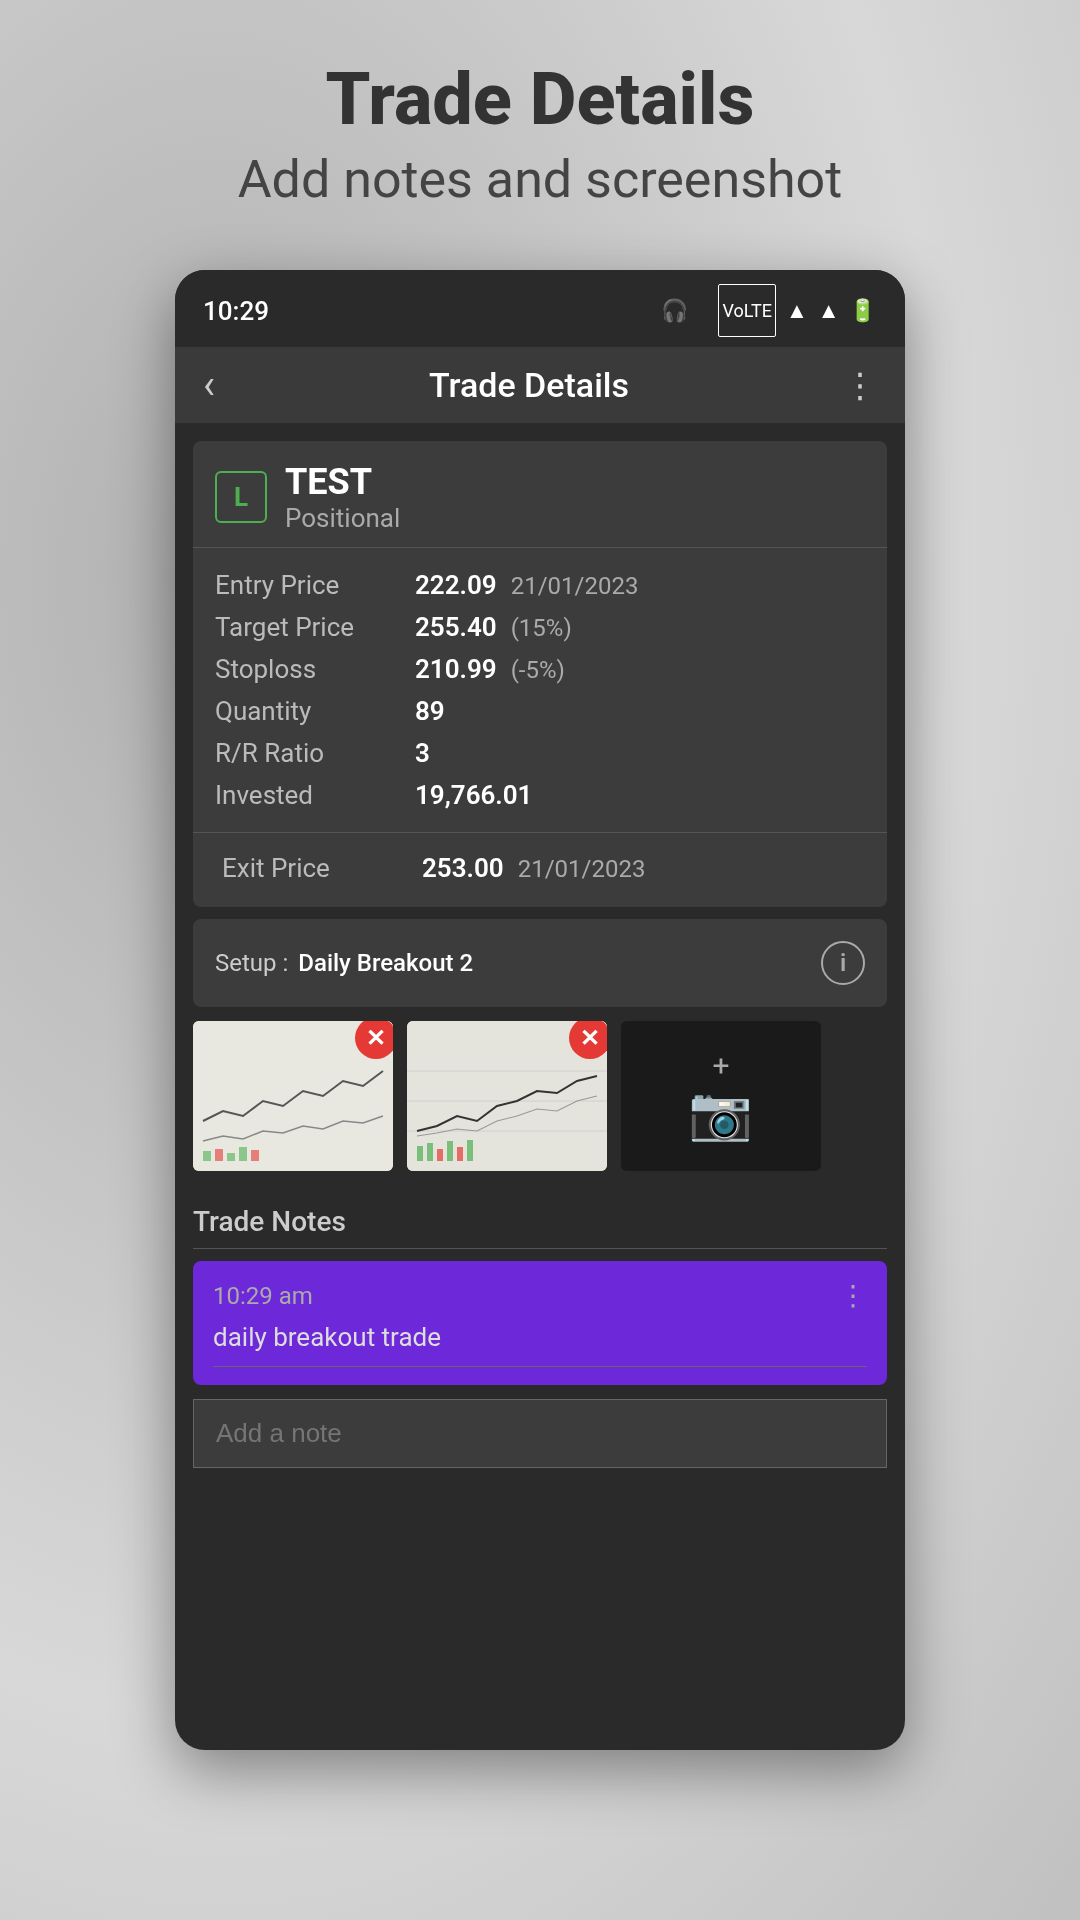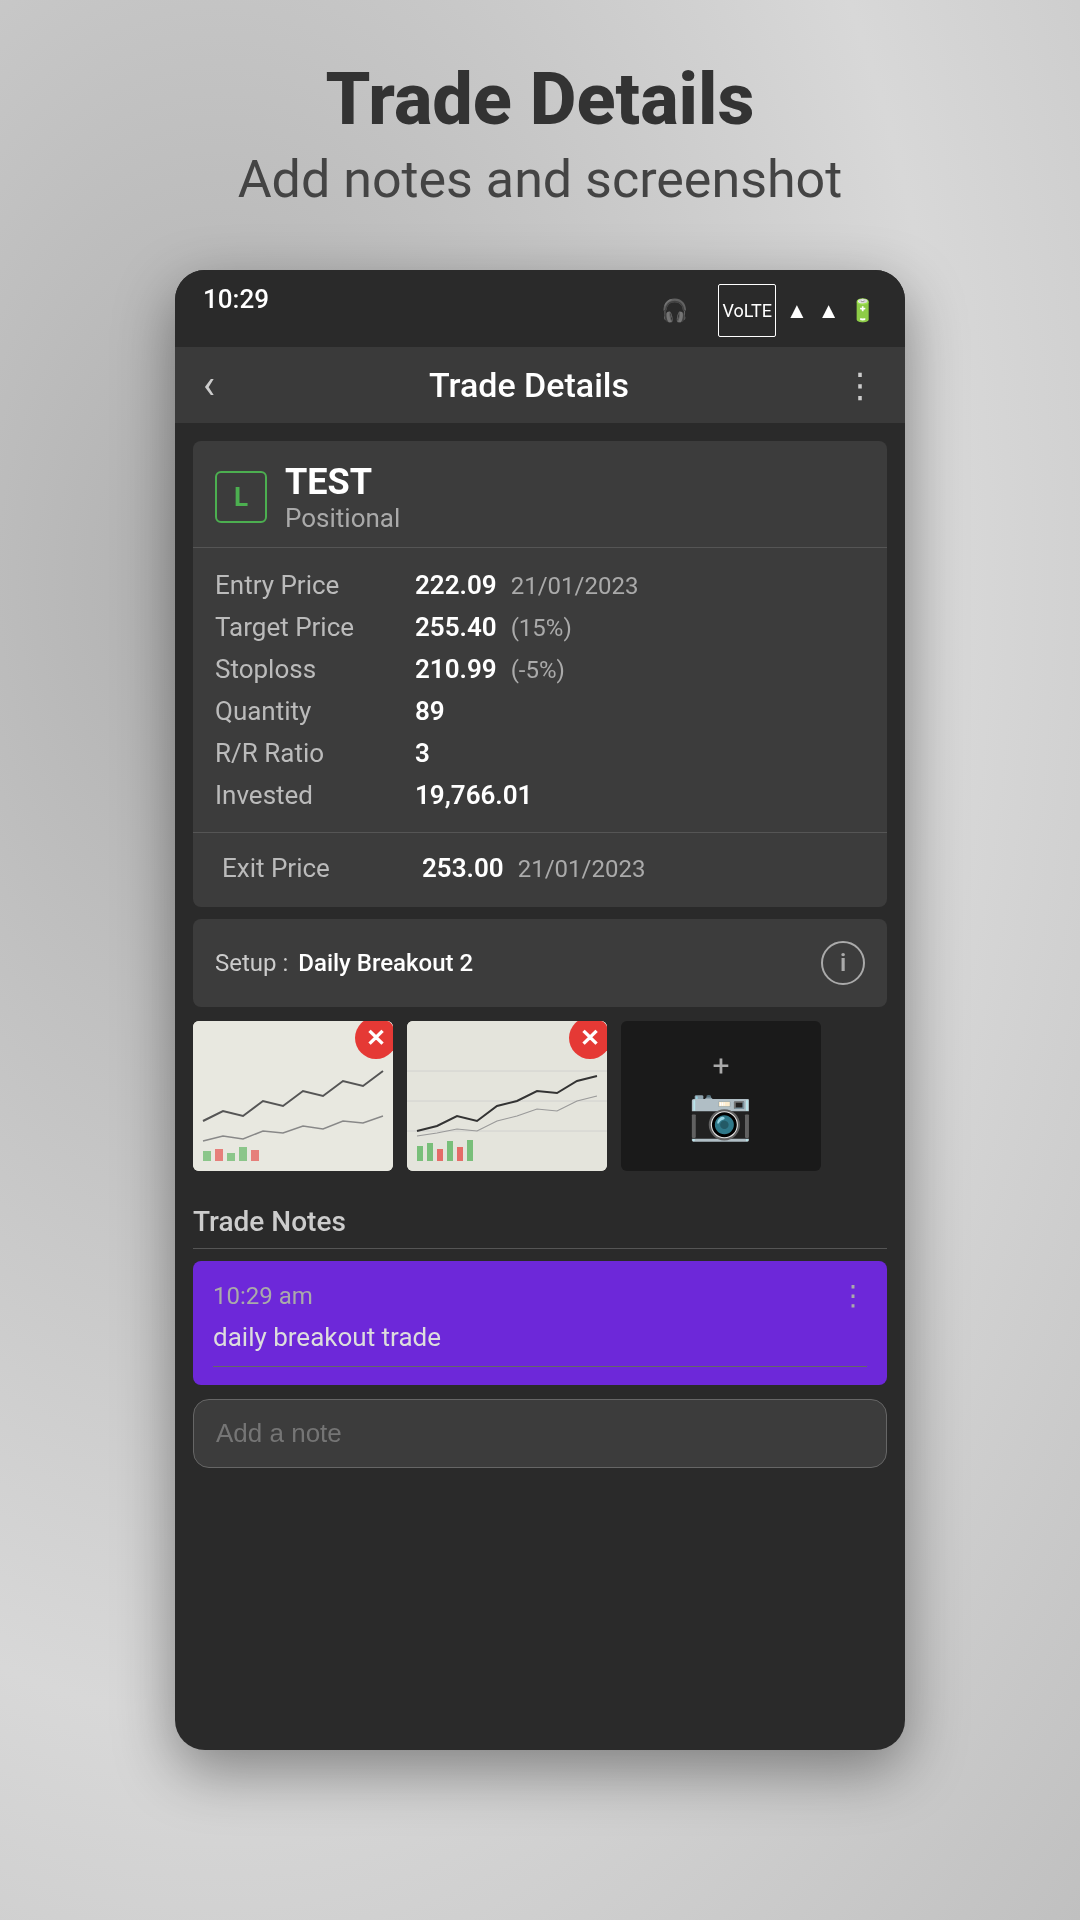--- a/index.html
+++ b/index.html
@@ -45,21 +45,21 @@
       margin: 20px auto 40px;
       box-shadow: 0 20px 60px rgba(0,0,0,0.4);
     }
 
     
     .status-bar {
       background: #2a2a2a;
       padding: 14px 28px 10px;
       display: flex;
       justify-content: space-between;
-      align-items: flex-start;
+      align-items: center;
     }
 
     .status-time {
       color: #fff;
       font-size: 26px;
       font-weight: 500;
     }
 
     .status-icons {
       display: flex;
@@ -358,21 +358,21 @@
       color: #ddd;
       font-size: 26px;
       border-bottom: 1px solid #666;
       padding-bottom: 14px;
     }
 
     
     .add-note-bar {
       margin: 14px 18px 28px;
       background: #3c3c3c;
-      border-radius: 16px;
+      border-radius: 0;
       border: 1px solid #666;
       padding: 18px 22px;
     }
 
     .add-note-input {
       background: transparent;
       border: none;
       outline: none;
       color: #888;
       font-size: 26px;

